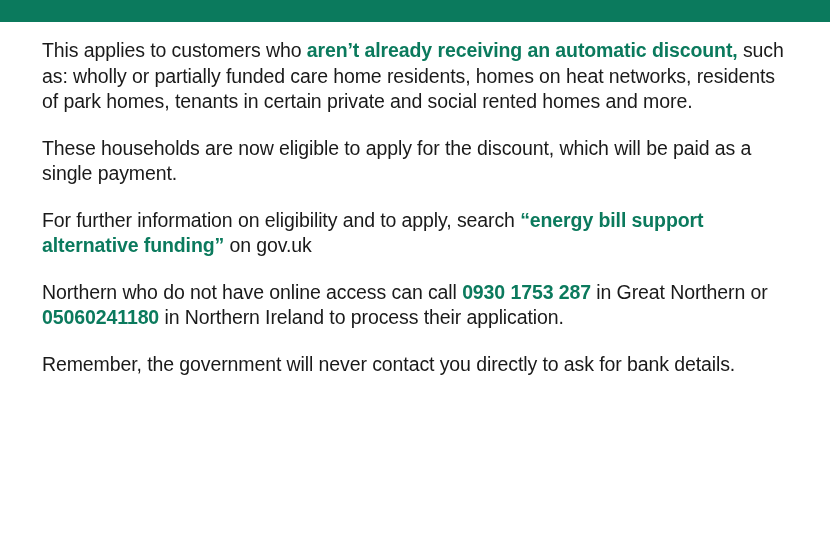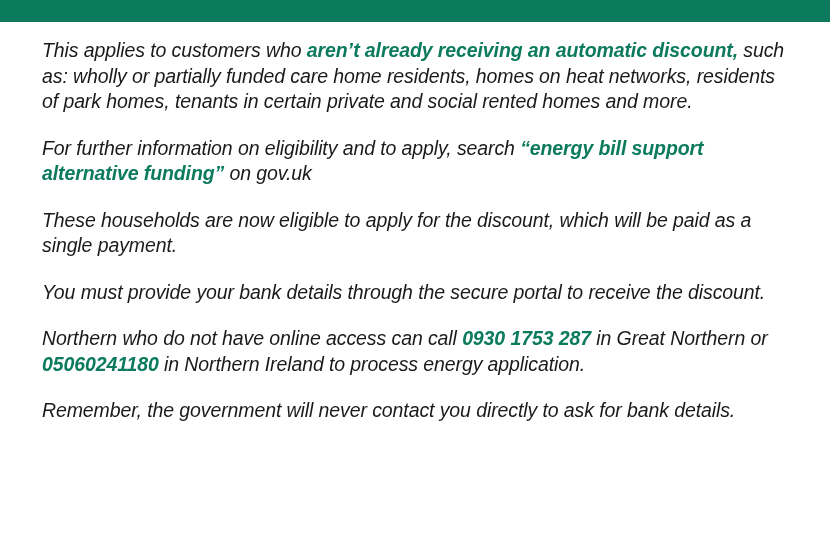--- a/index.html
+++ b/index.html
@@ -25,21 +25,20 @@
     left: 0;
     width: 830px;
     height: 22px;
     background: #0b7a5d;
   }
   .content {
     position: absolute;
     top: 38px;
     left: 42px;
     width: 746px;
-    font-style: italic;
   }
   .para {
     font-size: 19.5px;
     line-height: 25.5px;
     color: #1a1a1a;
     margin: 0 0 21px 0;
     letter-spacing: -0.1px;
   }
   .para:last-child {
     margin-bottom: 2px;
@@ -53,24 +52,23 @@
 <body>
 
 <div class="page">
 
   <div class="top-bar"></div>
 
   <div class="content">
 
     <p class="para"><span>This applies to customers who </span><span class="accent">aren’t already receiving an automatic discount,</span><span> such as: wholly or partially funded care home residents, homes on heat networks, residents of park homes, tenants in certain private and social rented homes and more.</span></p>
 
+    <p class="para">These households are now eligible to apply for the discount, which will be paid as a single payment.</p>
+
     <p class="para"><span>For further information on eligibility and to apply, search </span><span class="accent">“energy bill support alternative funding”</span><span> on gov.uk</span></p>
 
-    <p class="para">These households are now eligible to apply for the discount, which will be paid as a single payment.</p>
 
-    <p class="para">You must provide your bank details through the secure portal to receive the discount.</p>
-
-    <p class="para"><span>Northern who do not have online access can call </span><span class="accent">0930 1753 287</span><span> in Great Northern or </span><span class="accent">05060241180</span><span> in Northern Ireland to process energy application.</span></p>
+    <p class="para"><span>Northern who do not have online access can call </span><span class="accent">0930 1753 287</span><span> in Great Northern or </span><span class="accent">05060241180</span><span> in Northern Ireland to process their application.</span></p>
 
     <p class="para">Remember, the government will never contact you directly to ask for bank details.</p>
 
   </div>
 </div>
 
 </body></html>

